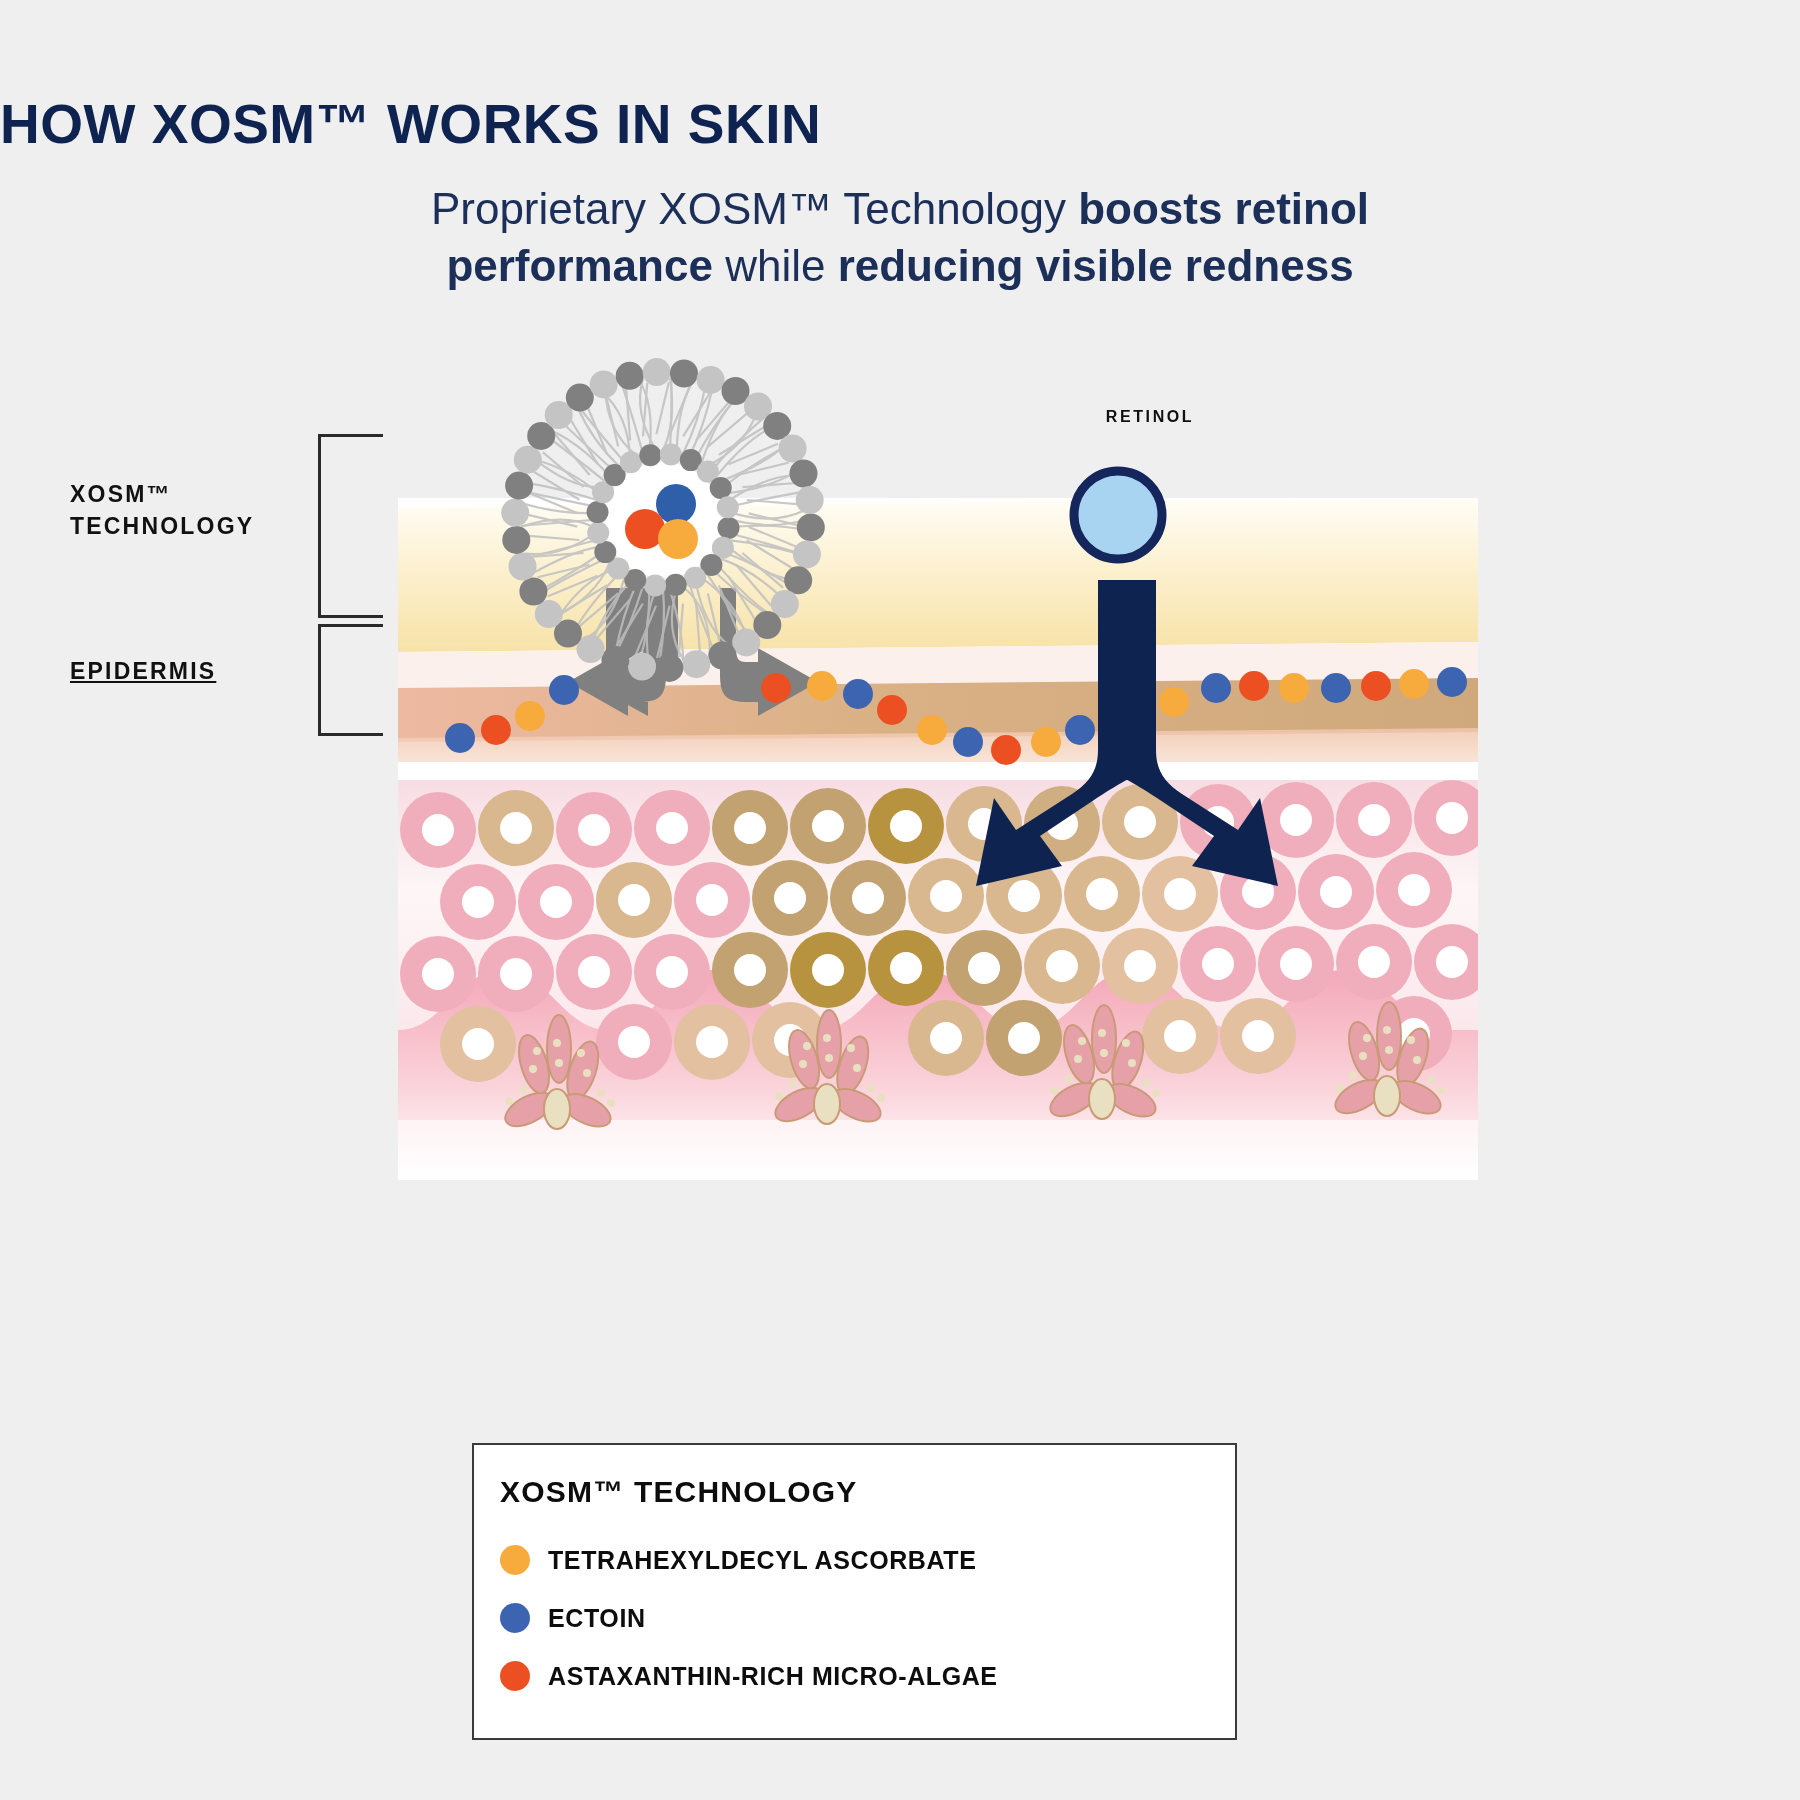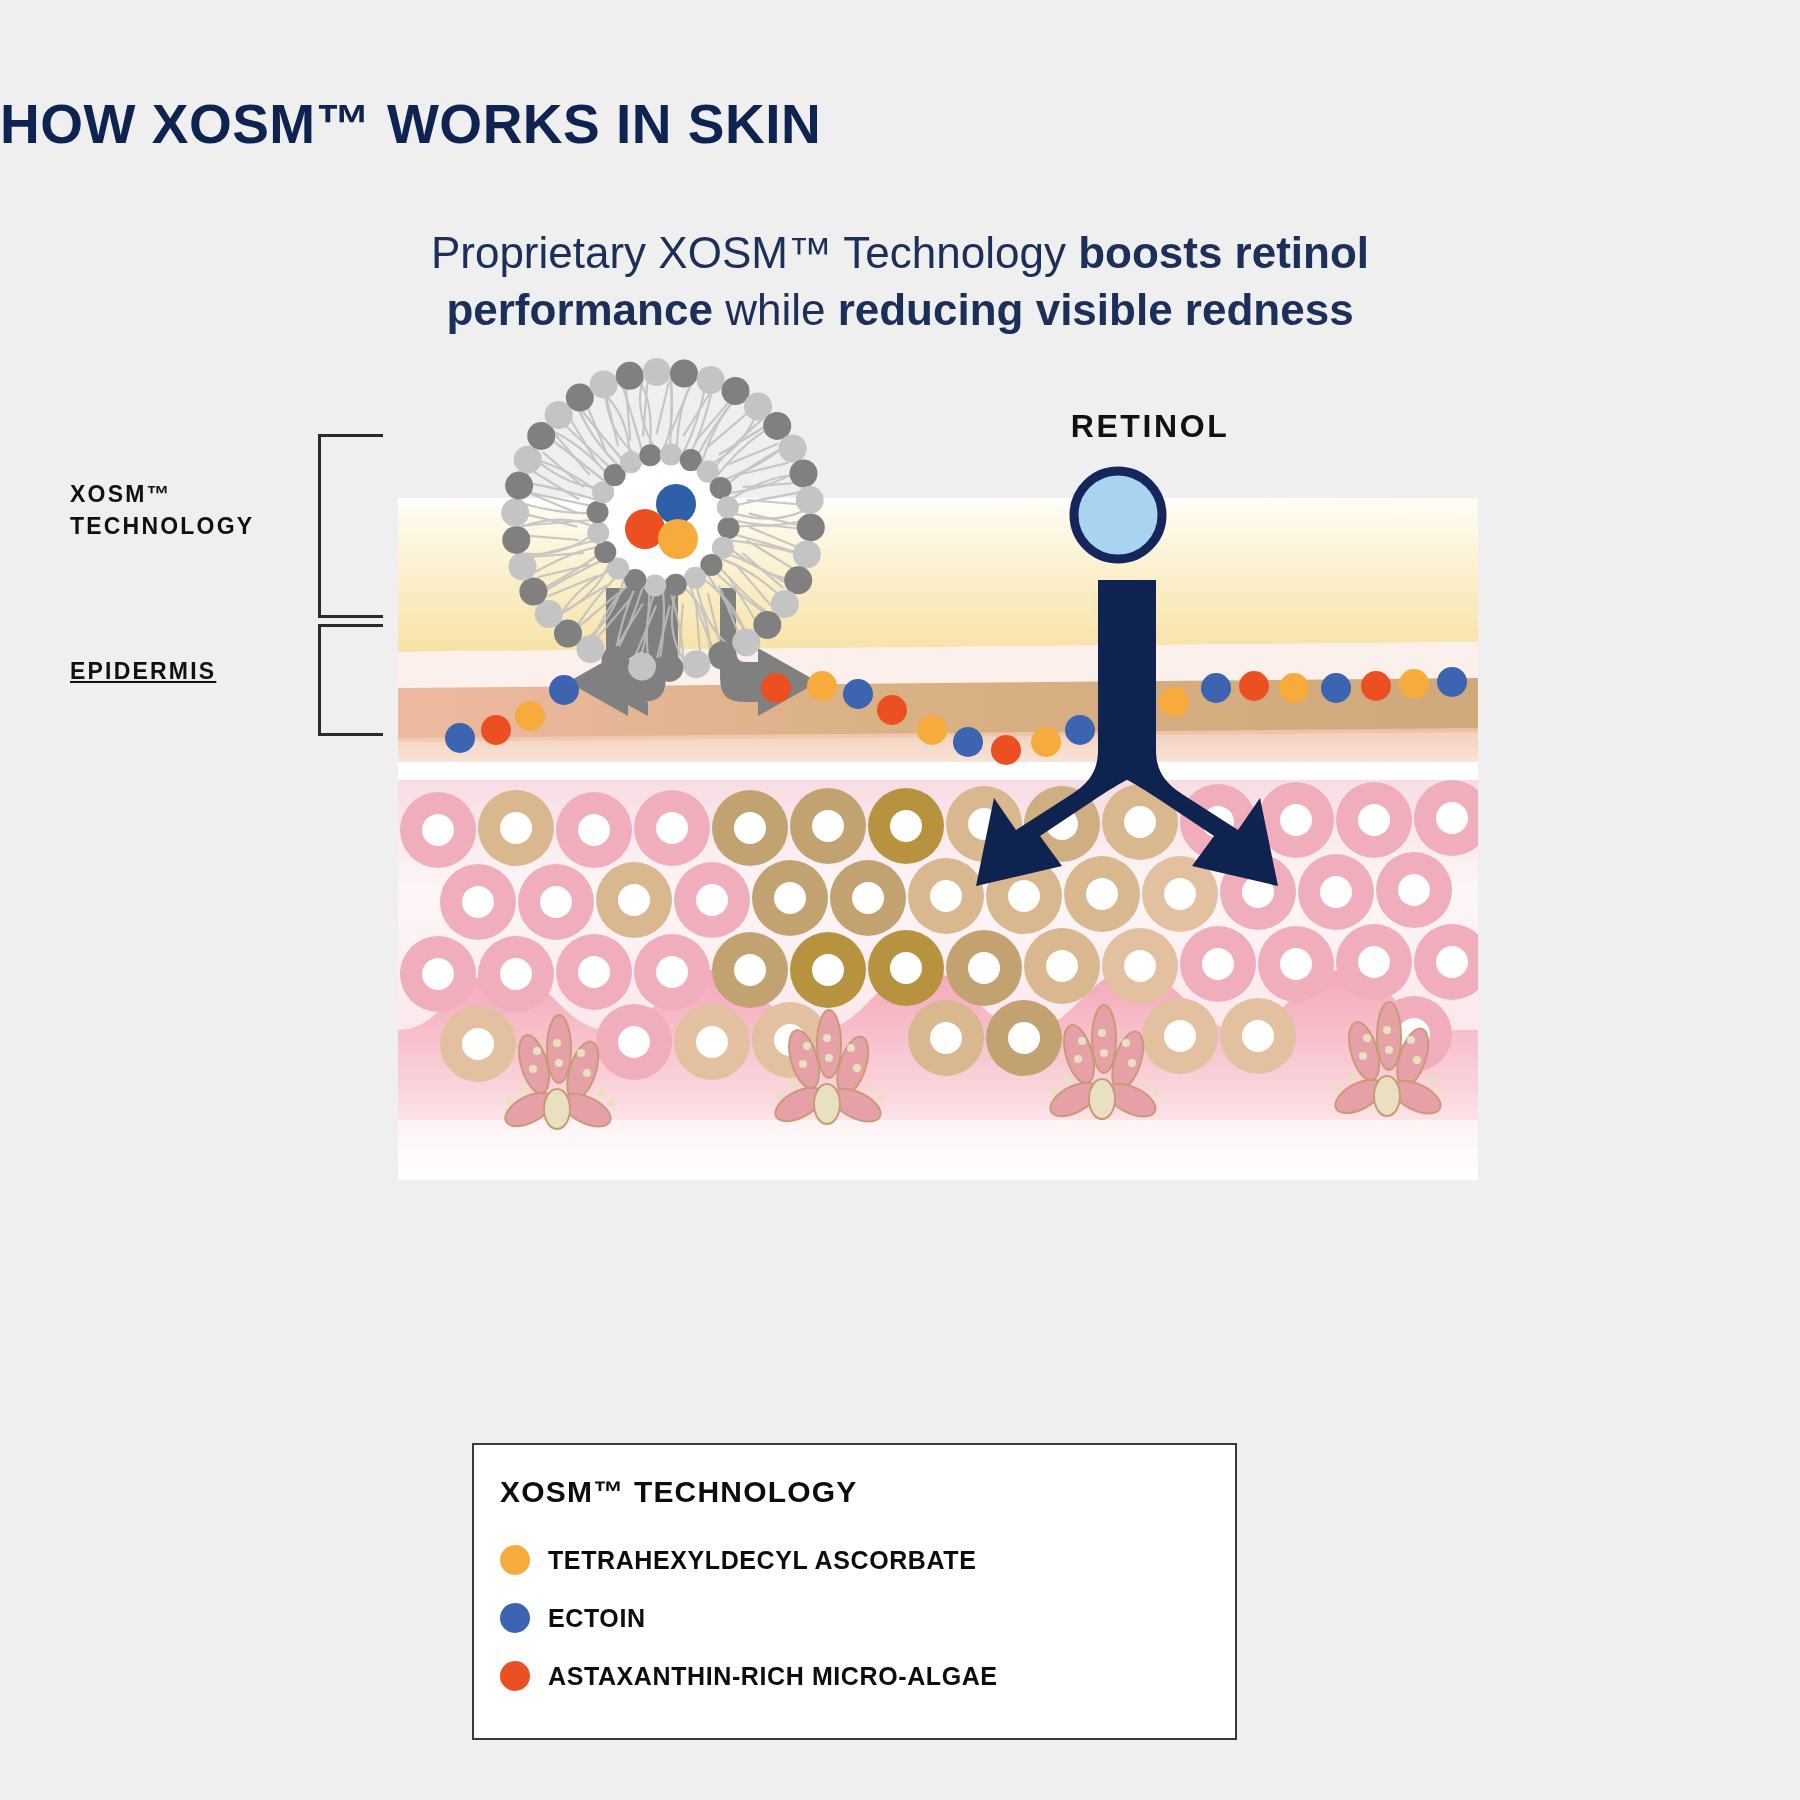--- a/index.html
+++ b/index.html
@@ -36,21 +36,20 @@
     position: absolute;
     top: 180px;
     left: 300px;
     width: 1200px;
     text-align: center;
     font-size: 44px;
     line-height: 57px;
     color: #1b2f59;
     font-family: "Liberation Sans", sans-serif;
     font-weight: 400;
-    margin-top: 44px;
   }
   .subtitle b { font-weight: 700; }
 
   
   .lbl {
     position: absolute;
     font-size: 23px;
     font-weight: bold;
     letter-spacing: 2.2px;
     color: #111111;
@@ -80,21 +79,21 @@
   }
   #diagram svg { display: block; }
 
   
   #retinol-label {
     position: absolute;
     left: 1000px;
     top: 408px;
     width: 300px;
     text-align: center;
-    font-size: 32px;
+    font-size: 16px;
     font-weight: bold;
     letter-spacing: 2.6px;
     color: #111;
   }
 
   
   #legend {
     position: absolute;
     left: 472px;
     top: 1443px;

